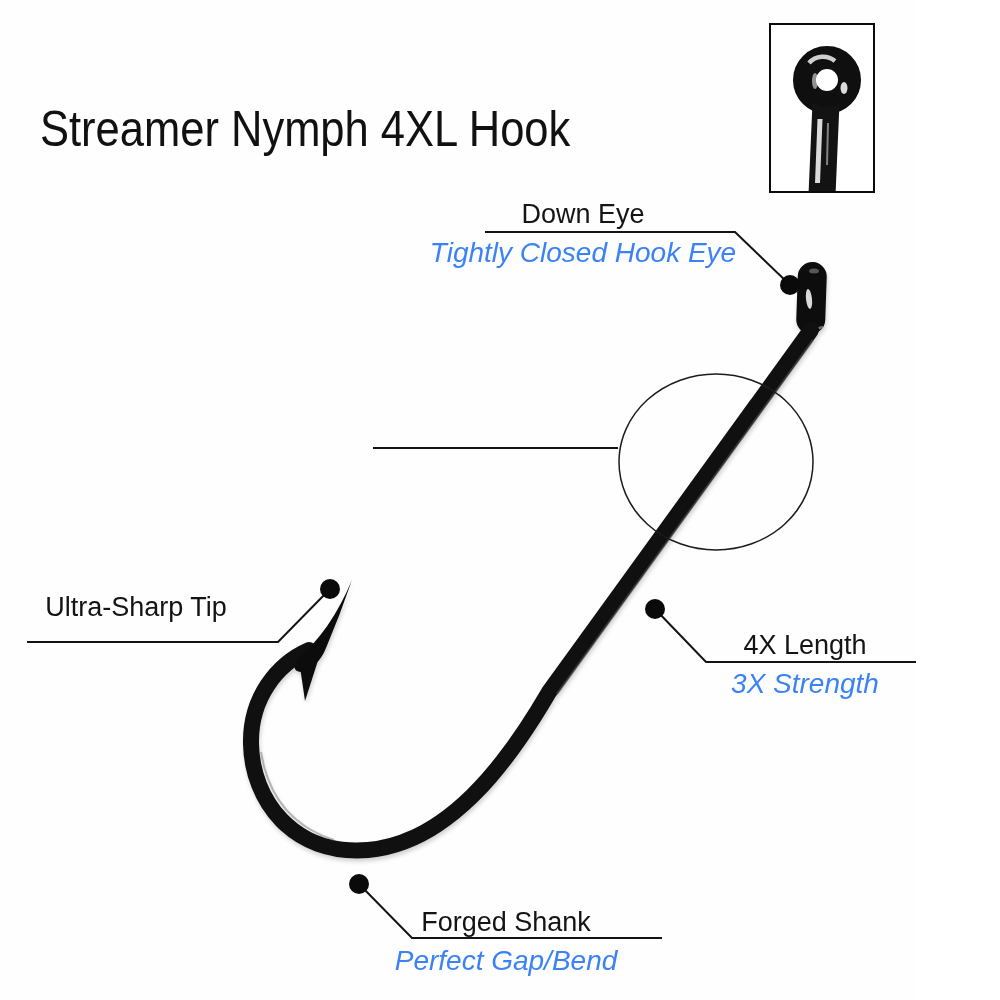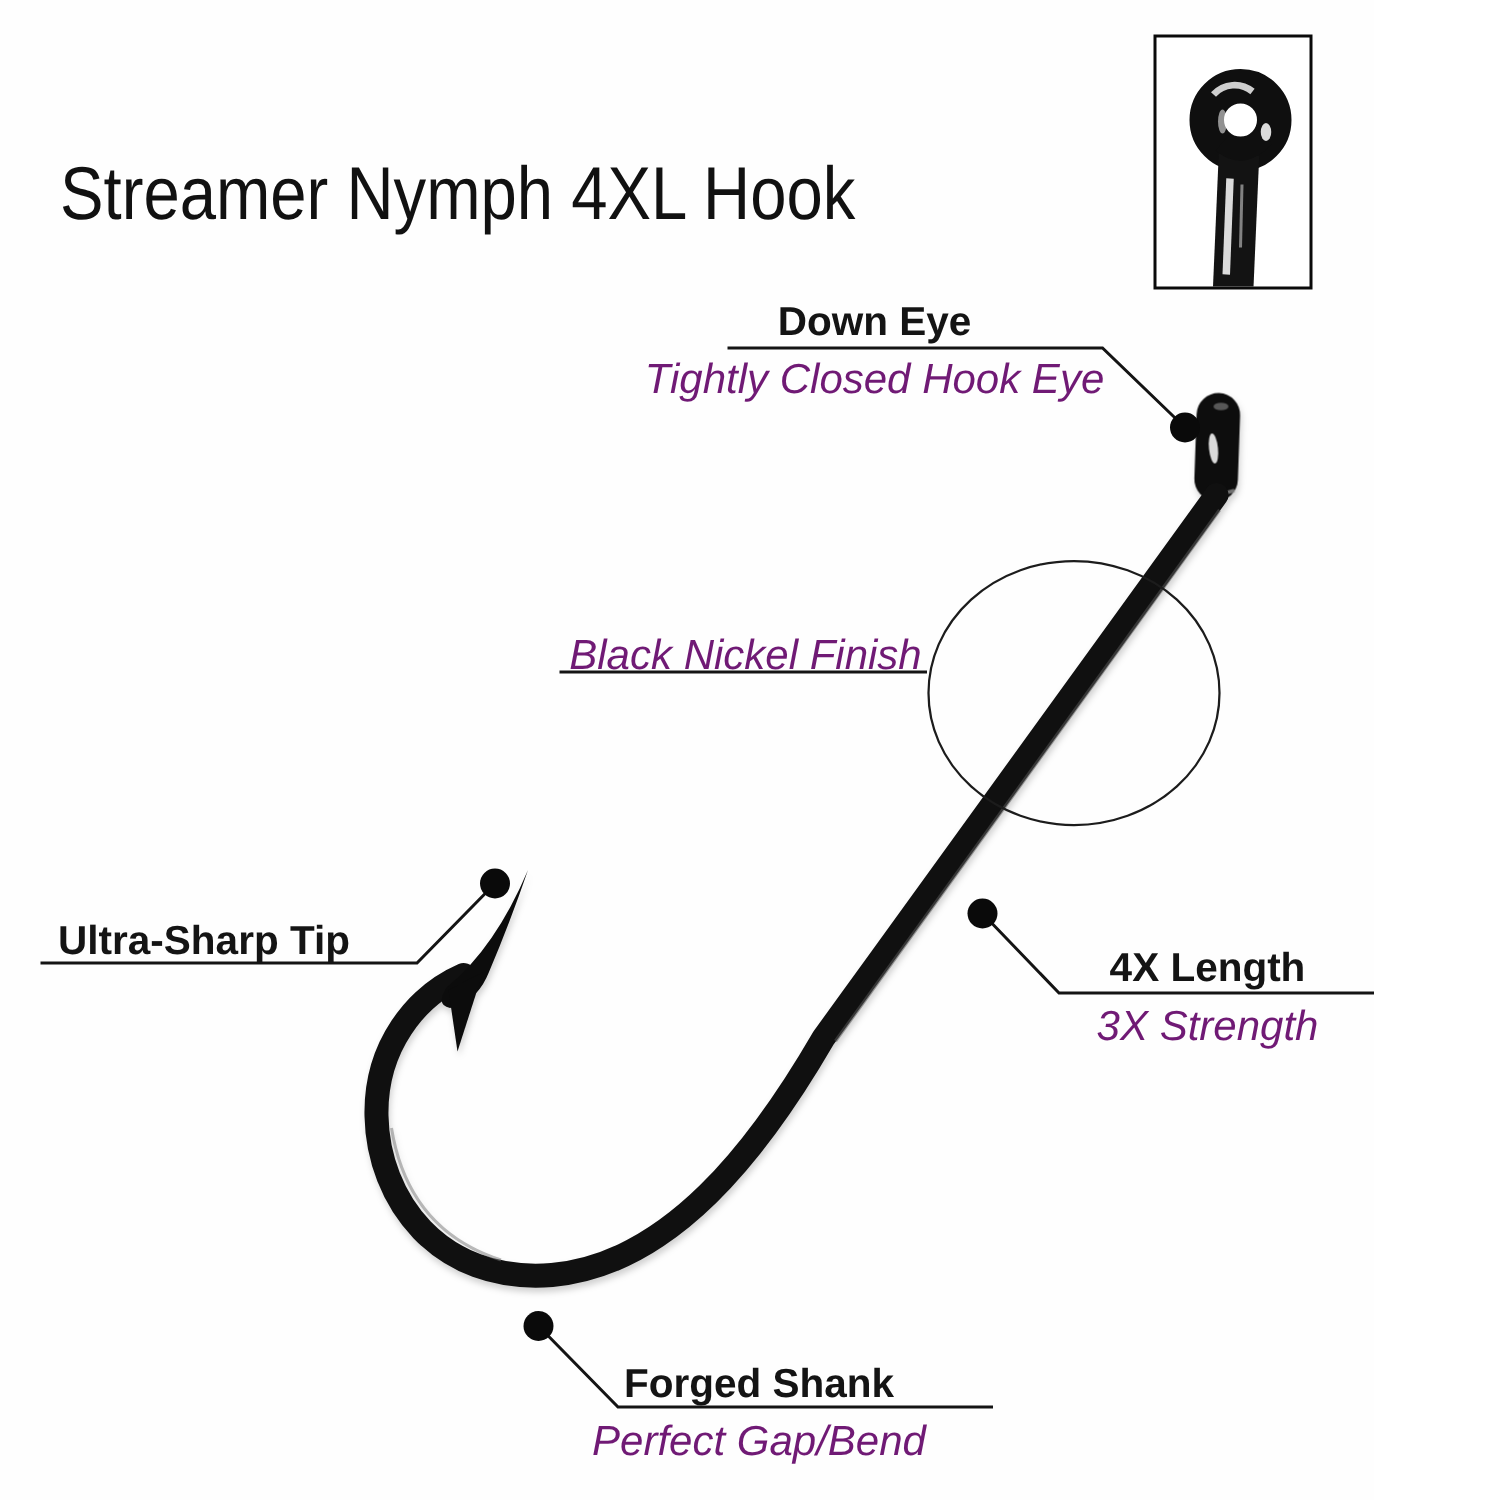--- a/index.html
+++ b/index.html
@@ -8,22 +8,22 @@
     font-family:"Liberation Sans",sans-serif;color:#141414;overflow:hidden;
   }
   .page-title{
     position:absolute;left:40px;top:100px;font-size:50px;font-weight:500;
     letter-spacing:0px;white-space:nowrap;color:#111;
     transform:scaleX(0.87);transform-origin:0 50%;
   }
   .hook-svg{position:absolute;left:0;top:0;width:1000px;height:1000px;}
   .hook-group{filter:drop-shadow(1px 3px 2px rgba(0,0,0,0.18));}
   .callout{position:absolute;text-align:center;}
-  .callout .c-title{font-size:27px;line-height:34px;font-weight:700;color:#141414;white-space:nowrap;}
-  .callout .c-sub{font-size:28px;line-height:34px;font-style:italic;margin-top:5px;color:#701a75;white-space:nowrap;}
+  .callout .c-title{font-size:27px;line-height:34px;font-weight:400;color:#141414;white-space:nowrap;}
+  .callout .c-sub{font-size:28px;line-height:34px;font-style:italic;margin-top:5px;color:#3b82f6;white-space:nowrap;}
   .inset{
     position:absolute;left:769px;top:23px;width:102px;height:166px;
     border:2px solid #0a0a0a;background:#fff;
   }
   .inset svg{display:block;width:100%;height:100%;}
 </style>
 </head>
 <body>
 
 <div class="canvas">
@@ -80,24 +80,23 @@
     <circle cx="655" cy="609" r="10" fill="#0a0a0a"></circle>
     <circle cx="359" cy="884" r="10" fill="#0a0a0a"></circle>
   </svg>
 
   <div class="callout" style="left:413px;top:197px;width:340px;">
     <div class="c-title">Down Eye</div>
     <div class="c-sub">Tightly Closed Hook Eye</div>
   </div>
 
   <div class="callout" style="left:372px;top:415px;width:250px;">
-    <div class="c-sub">Black Nickel Finish</div>
   </div>
 
-  <div class="callout" style="left:16px;top:610px;width:240px;">
+  <div class="callout" style="left:16px;top:590px;width:240px;">
     <div class="c-title">Ultra-Sharp Tip</div>
   </div>
 
   <div class="callout" style="left:685px;top:628px;width:240px;">
     <div class="c-title">4X Length</div>
     <div class="c-sub">3X Strength</div>
   </div>
 
   <div class="callout" style="left:386px;top:905px;width:240px;text-align:center;">
     <div class="c-title">Forged Shank</div>

